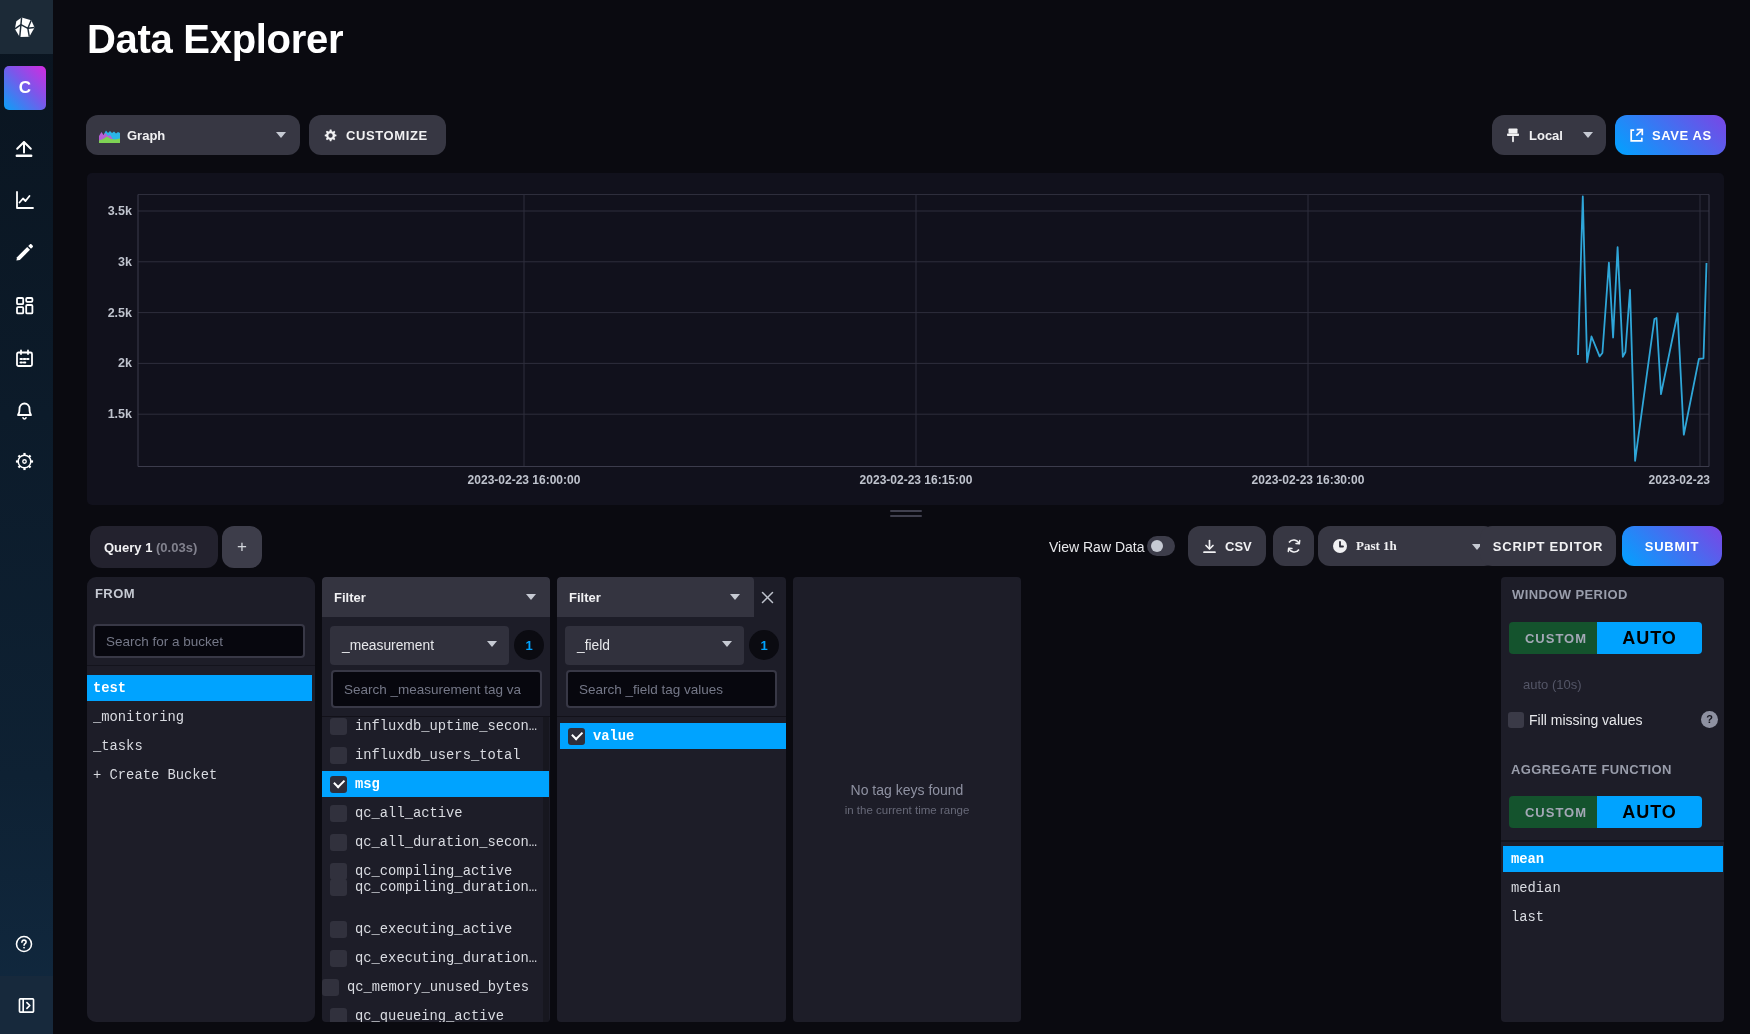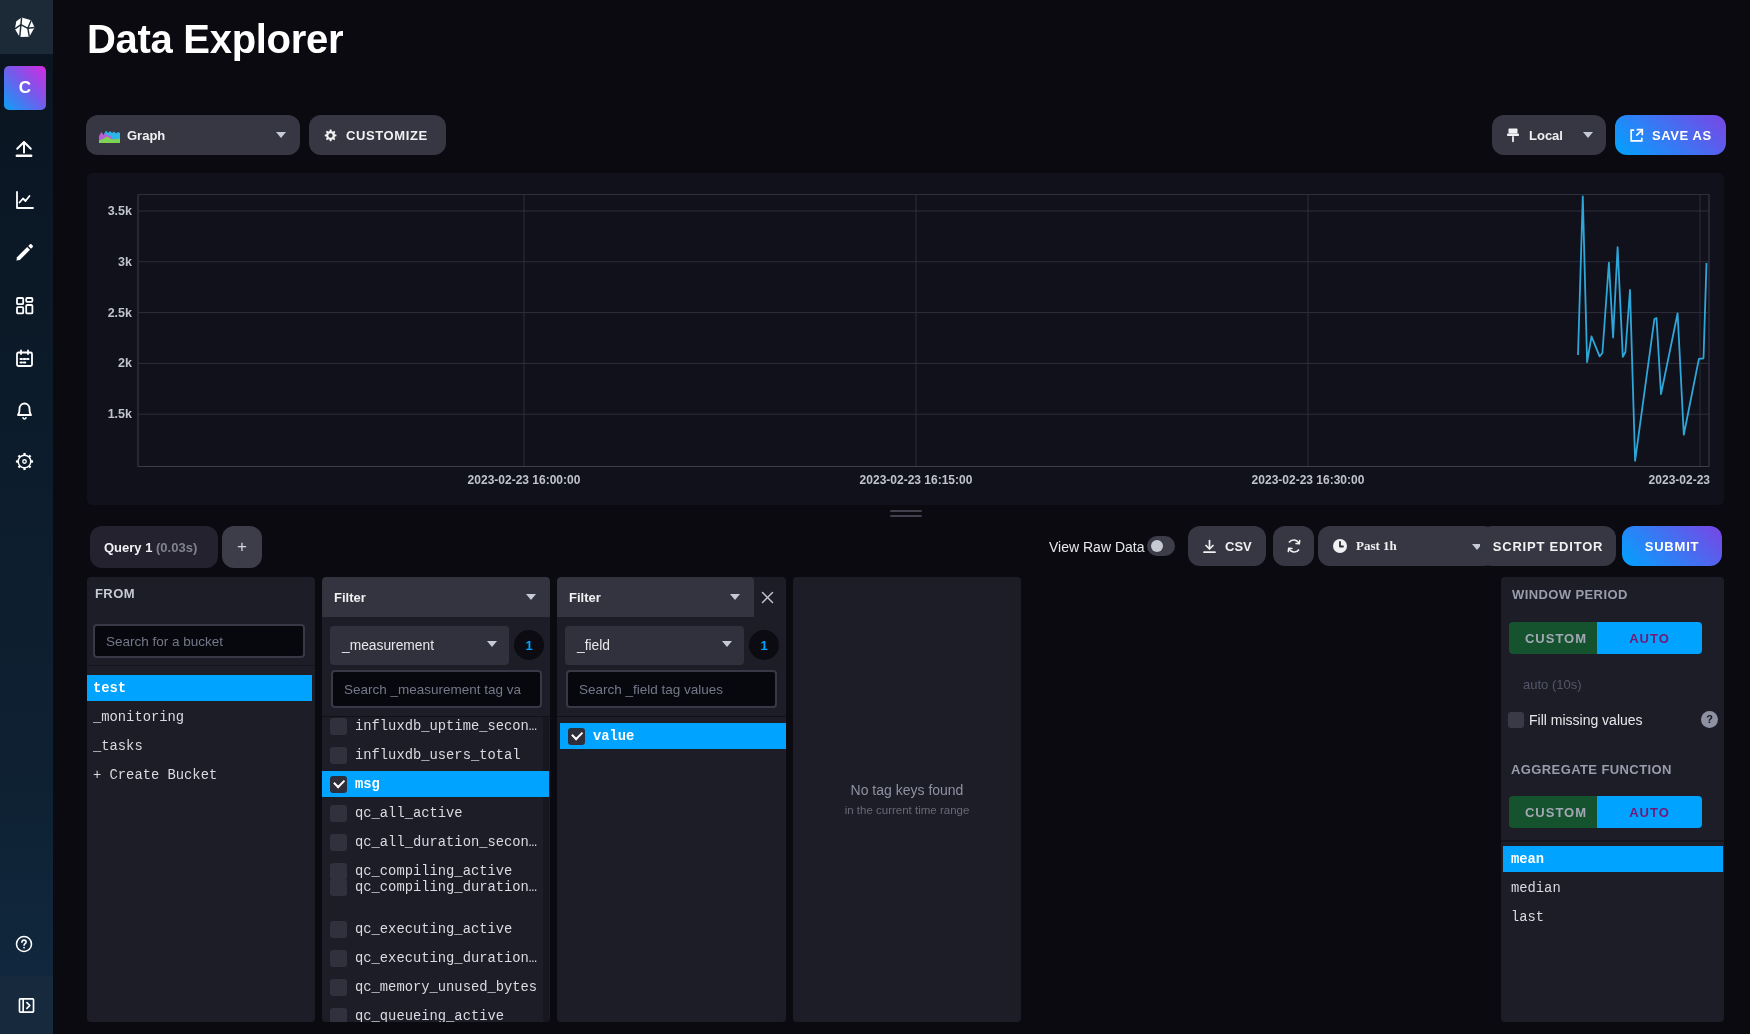--- a/index.html
+++ b/index.html
@@ -52,22 +52,22 @@
   .hdrbar { position:absolute; height:40px; background:#343440; border-radius:4px 4px 0 0;
             display:flex; align-items:center; font-size:13px; font-weight:bold; color:#f1f1f3; }
   .select { position:absolute; height:37px; background:#31313d; border-radius:4px;
             display:flex; align-items:center; font-size:13.8px; color:#e7e8eb; }
   .badge { position:absolute; width:30px; height:30px; border-radius:50%; background:#0b0b11;
            display:flex; align-items:center; justify-content:center; font-size:13px; font-weight:bold; color:#00a3ff; }
   .seclabel { position:absolute; font-size:13px; font-weight:bold; color:#999dab; letter-spacing:0.4px; }
   .radio { position:absolute; height:32px; display:flex; border-radius:4px; overflow:hidden; }
   .radio .off { width:88px; background:#14532d; color:#a4a8b6; display:flex; align-items:center; justify-content:center;
                 font-size:13px; font-weight:bold; letter-spacing:1px;padding-left:6px; }
-  .radio .on  { width:105px; background:#00a3ff; color:#701a75; display:flex; align-items:center; justify-content:center;
-                font-size:13px; font-weight:bold; letter-spacing:1px; }
+  .radio .on  { width:105px; background:#00a3ff; color:#000000; display:flex; align-items:center; justify-content:center;
+                font-size:18px; font-weight:bold; letter-spacing:1px; }
 </style>
 </head>
 <body>
 <div id="app">
 
   <div id="nav"></div>
   <div id="logoTile">
     <svg width="25" height="25" viewBox="0 0 26 26" fill="#fff" stroke="#1c2a37" stroke-width="1" stroke-linejoin="round">
       <polygon points="10,2.5 20,5.5 23.5,13 18,22.5 8,23 3,14.5 4.5,6.5" stroke="none"></polygon>
       <g stroke="#1c2a37" stroke-width="1.5" fill="none">
@@ -256,21 +256,21 @@
     <svg style="margin-left:14px; margin-right:8px;" width="16" height="16" viewBox="0 0 16 16">
       <circle cx="8" cy="8" r="7" fill="#f1f1f3"></circle>
       <polyline points="8,4 8,8.5 11,8.5" fill="none" stroke="#2c2c38" stroke-width="1.8" stroke-linecap="round" stroke-linejoin="round"></polyline>
     </svg>
     Past 1h
     <span class="caret" style="position:absolute; right:14px; top:18px;"></span>
   </div>
   <div class="btn" style="left:1480px; top:526px; width:136px; justify-content:center; letter-spacing:0.8px;">SCRIPT EDITOR</div>
   <div class="btn" style="left:1622px; top:526px; width:100px; justify-content:center; letter-spacing:0.8px; background:linear-gradient(45deg,#00a3ff 0%, #7a45e5 100%); color:#fff;">SUBMIT</div>
 
-  <div class="panel" style="left:87px; width:228px;">
+  <div class="panel" style="left:87px; width:228px;border-radius:9px;">
     <div class="seclabel" style="left:8px; top:9px; color:#c6cad3;">FROM</div>
     <div class="searchbox" style="left:6px; top:47px; width:212px; height:34px;">Search for a bucket</div>
     <div class="abs" style="left:0; top:88px; width:228px; height:1px; background:#13131c;"></div>
     <div class="row sel" style="left:0; top:98px; width:225px; padding-left:6px;">test</div>
     <div class="row" style="left:0; top:127px; width:228px; padding-left:6px;">_monitoring</div>
     <div class="row" style="left:0; top:156px; width:228px; padding-left:6px;">_tasks</div>
     <div class="row" style="left:0; top:185px; width:228px; padding-left:6px;">+ Create Bucket</div>
   </div>
 
   <div class="panel" style="left:322px; width:228px;">
@@ -287,21 +287,21 @@
       <div class="abs" style="left:221px; top:0; width:6px; height:305px; background:#17171f;"></div>
       <div class="row" style="left:0; top:-4px; width:228px; padding-left:8px;"><span class="cb"></span>influxdb_uptime_secon…</div>
       <div class="row" style="left:0; top:25px; width:228px; padding-left:8px;"><span class="cb"></span>influxdb_users_total</div>
       <div class="row sel" style="left:0; top:54px; width:227px; padding-left:8px;"><span class="cb cbk"></span>msg</div>
       <div class="row" style="left:0; top:83px; width:228px; padding-left:8px;"><span class="cb"></span>qc_all_active</div>
       <div class="row" style="left:0; top:112px; width:228px; padding-left:8px;"><span class="cb"></span>qc_all_duration_secon…</div>
       <div class="row" style="left:0; top:141px; width:228px; padding-left:8px;"><span class="cb"></span>qc_compiling_active</div>
       <div class="row" style="left:0; top:157px; width:244px; padding-left:8px;"><span class="cb"></span>qc_compiling_duration…</div>
       <div class="row" style="left:0; top:199px; width:228px; padding-left:8px;"><span class="cb"></span>qc_executing_active</div>
       <div class="row" style="left:0; top:228px; width:228px; padding-left:8px;"><span class="cb"></span>qc_executing_duration…</div>
-      <div class="row" style="left:0; top:257px; width:228px; padding-left:8px;"><span class="cb"></span>qc_memory_unused_bytes</div>
+      <div class="row" style="left:0; top:257px; width:228px; "><span class="cb"></span>qc_memory_unused_bytes</div>
       <div class="row" style="left:0; top:286px; width:228px; padding-left:8px;"><span class="cb"></span>qc_queueing_active</div>
     </div>
   </div>
 
   <div class="panel" style="left:557px; width:229px;">
     <div class="hdrbar" style="left:0; top:0; width:197px; padding-left:12px;">Filter
       <span class="caret" style="position:absolute; right:14px; top:17px;"></span>
     </div>
     <svg class="abs" style="left:203px; top:13px;" width="15" height="15" viewBox="0 0 15 15" stroke="#bec2cc" stroke-width="1.5" stroke-linecap="round">
       <line x1="2.5" y1="2.5" x2="12.5" y2="12.5"></line>

